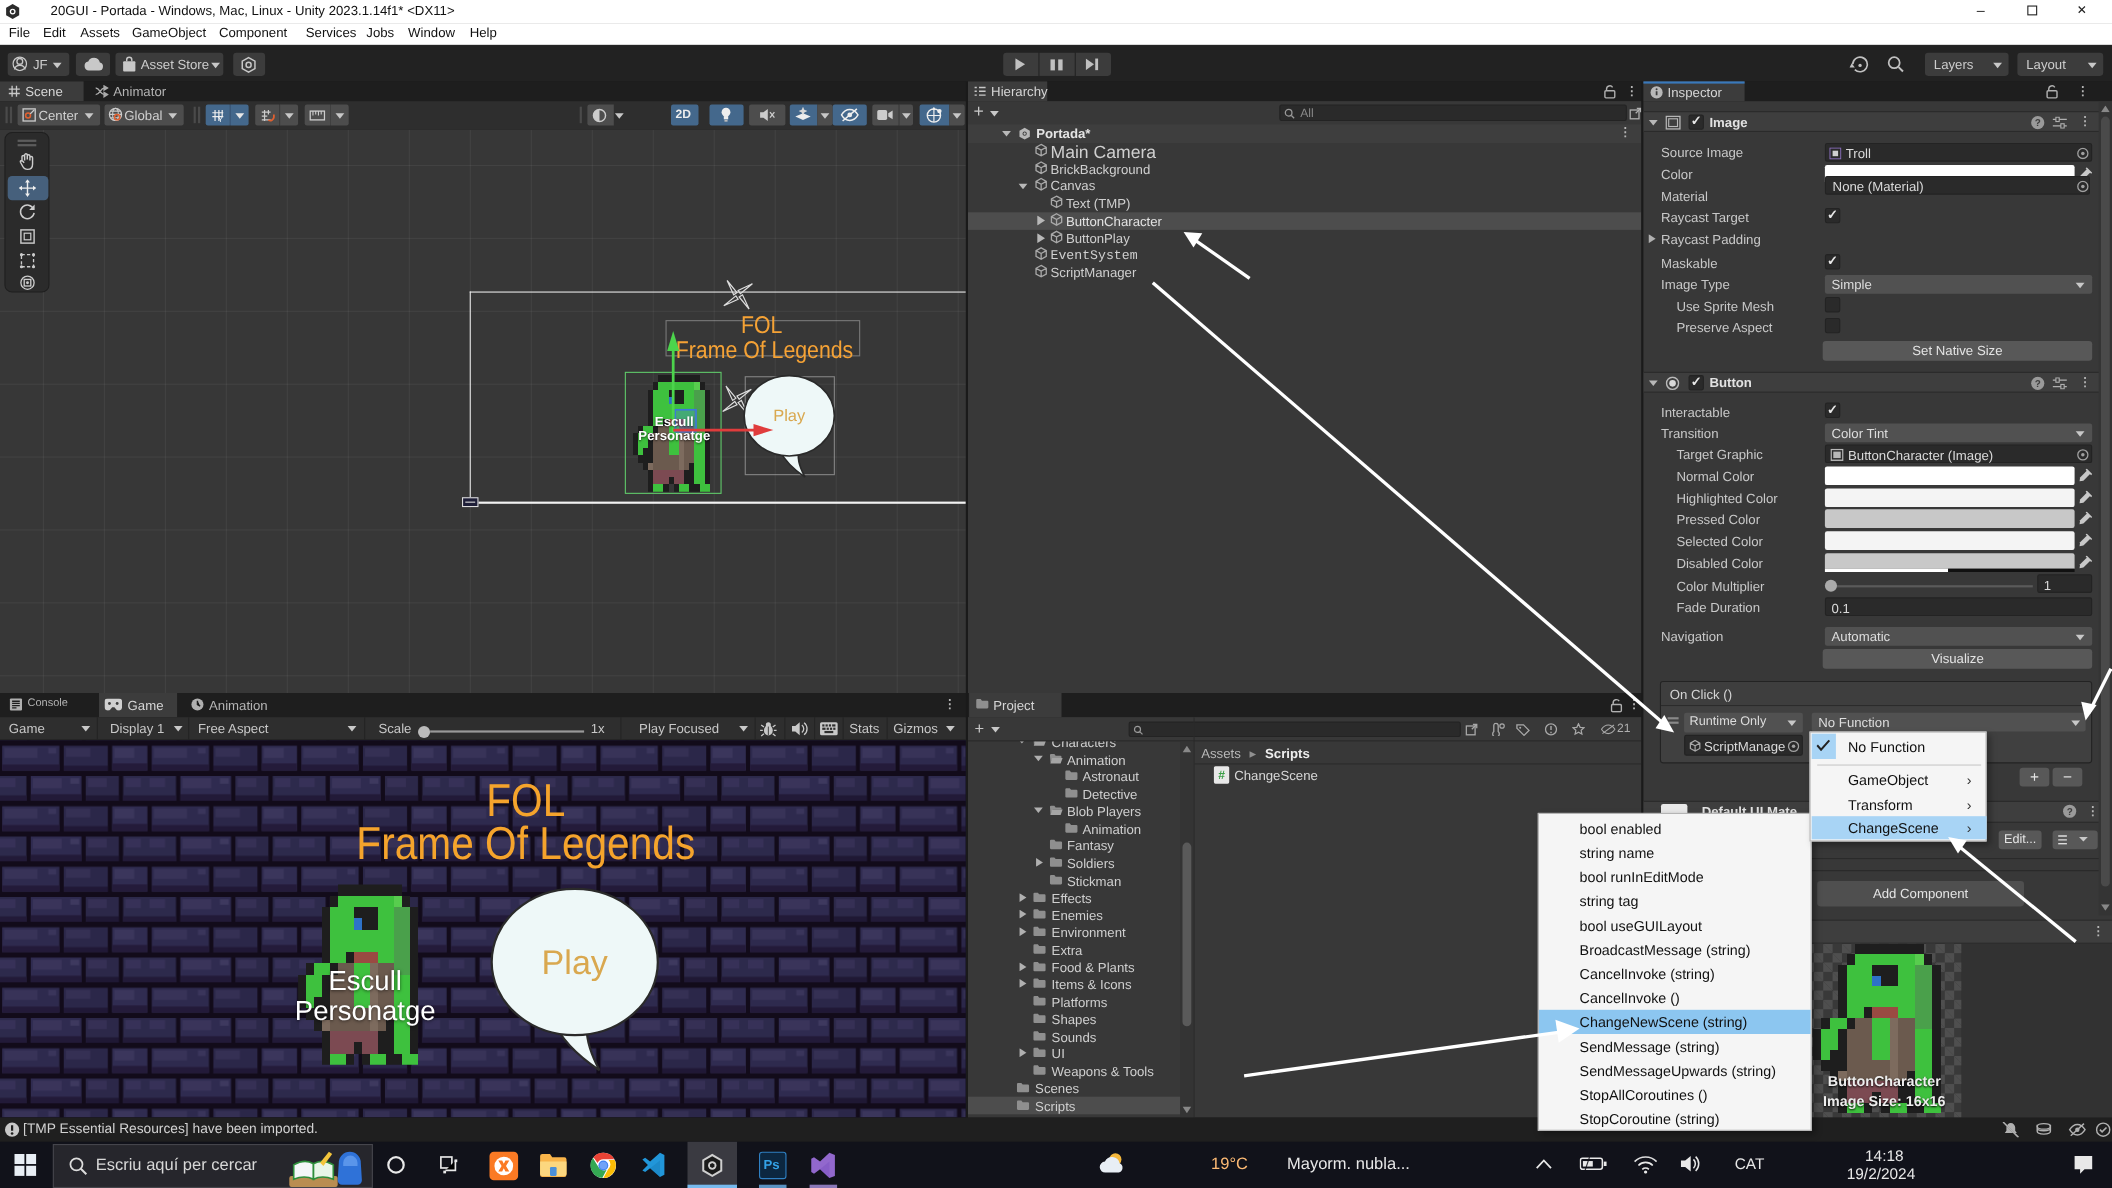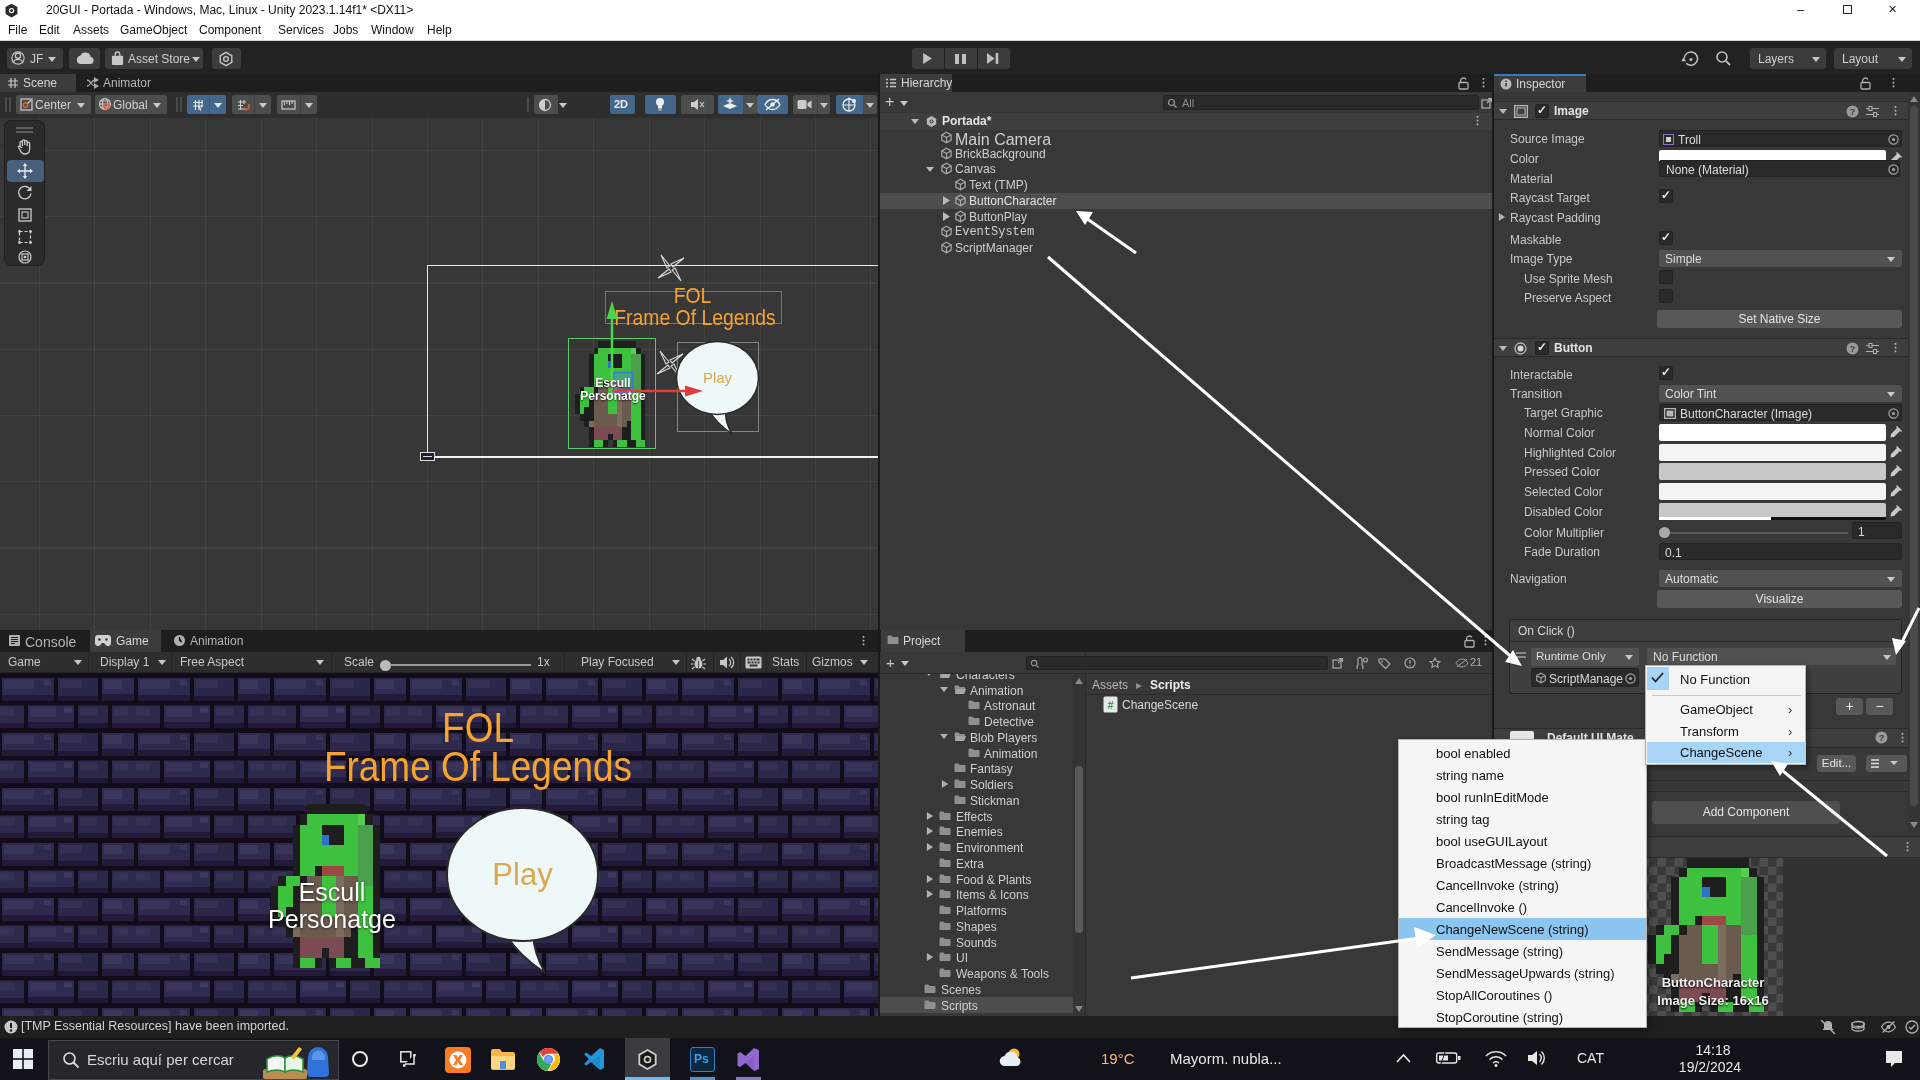--- a/index.html
+++ b/index.html
@@ -383,21 +383,21 @@
           <circle cx="8" cy="8" r="1.3" fill="#ccc"></circle>
         </svg>
   </div>
 </div>
 <div class="a" id="game-tabs" style="left:0;top:630px;width:878px;height:22px;background:#1e1e1e;">
   <div class="a" style="left:4px;top:0;width:72px;height:22px;">
     <svg class="a" style="left:4px;top:4px" width="13" height="13" viewBox="0 0 13 13">
           <rect x="1" y="1" width="11" height="11" rx="1" fill="#b0b0b0"></rect>
           <path stroke="#1e1e1e" stroke-width="1.2" d="M3 3.5h7M3 5.5h7M3 7.5h7M3 9.5h4"></path>
         </svg>
-    <div class="a tx" style="left:21px;top:4px;font-size:14px;color:#b4b4b4;">Console</div>
+    <div class="a tx" style="left:21px;top:4px;font-size:10px;color:#b4b4b4;">Console</div>
   </div>
   <div class="a" style="left:90px;top:0;width:71px;height:22px;background:#3c3c3c;">
     <svg class="a" style="left:5px;top:5px" width="16" height="11" viewBox="0 0 16 11">
           <path fill="#d0d0d0" d="M3 0h10a3 3 0 0 1 3 3v5a3 3 0 0 1-5.5 1.7L9 8H7l-1.5 1.7A3 3 0 0 1 0 8V3a3 3 0 0 1 3-3z"></path>
           <circle cx="4.5" cy="4.5" r="1.3" fill="#3c3c3c"></circle>
           <circle cx="11.5" cy="4.5" r="1.3" fill="#3c3c3c"></circle>
         </svg>
     <div class="a tx" style="left:26px;top:4px;font-size:12px;color:#d6d6d6;">Game</div>
   </div>
   <div class="a" style="left:169px;top:0;width:74px;height:22px;">

